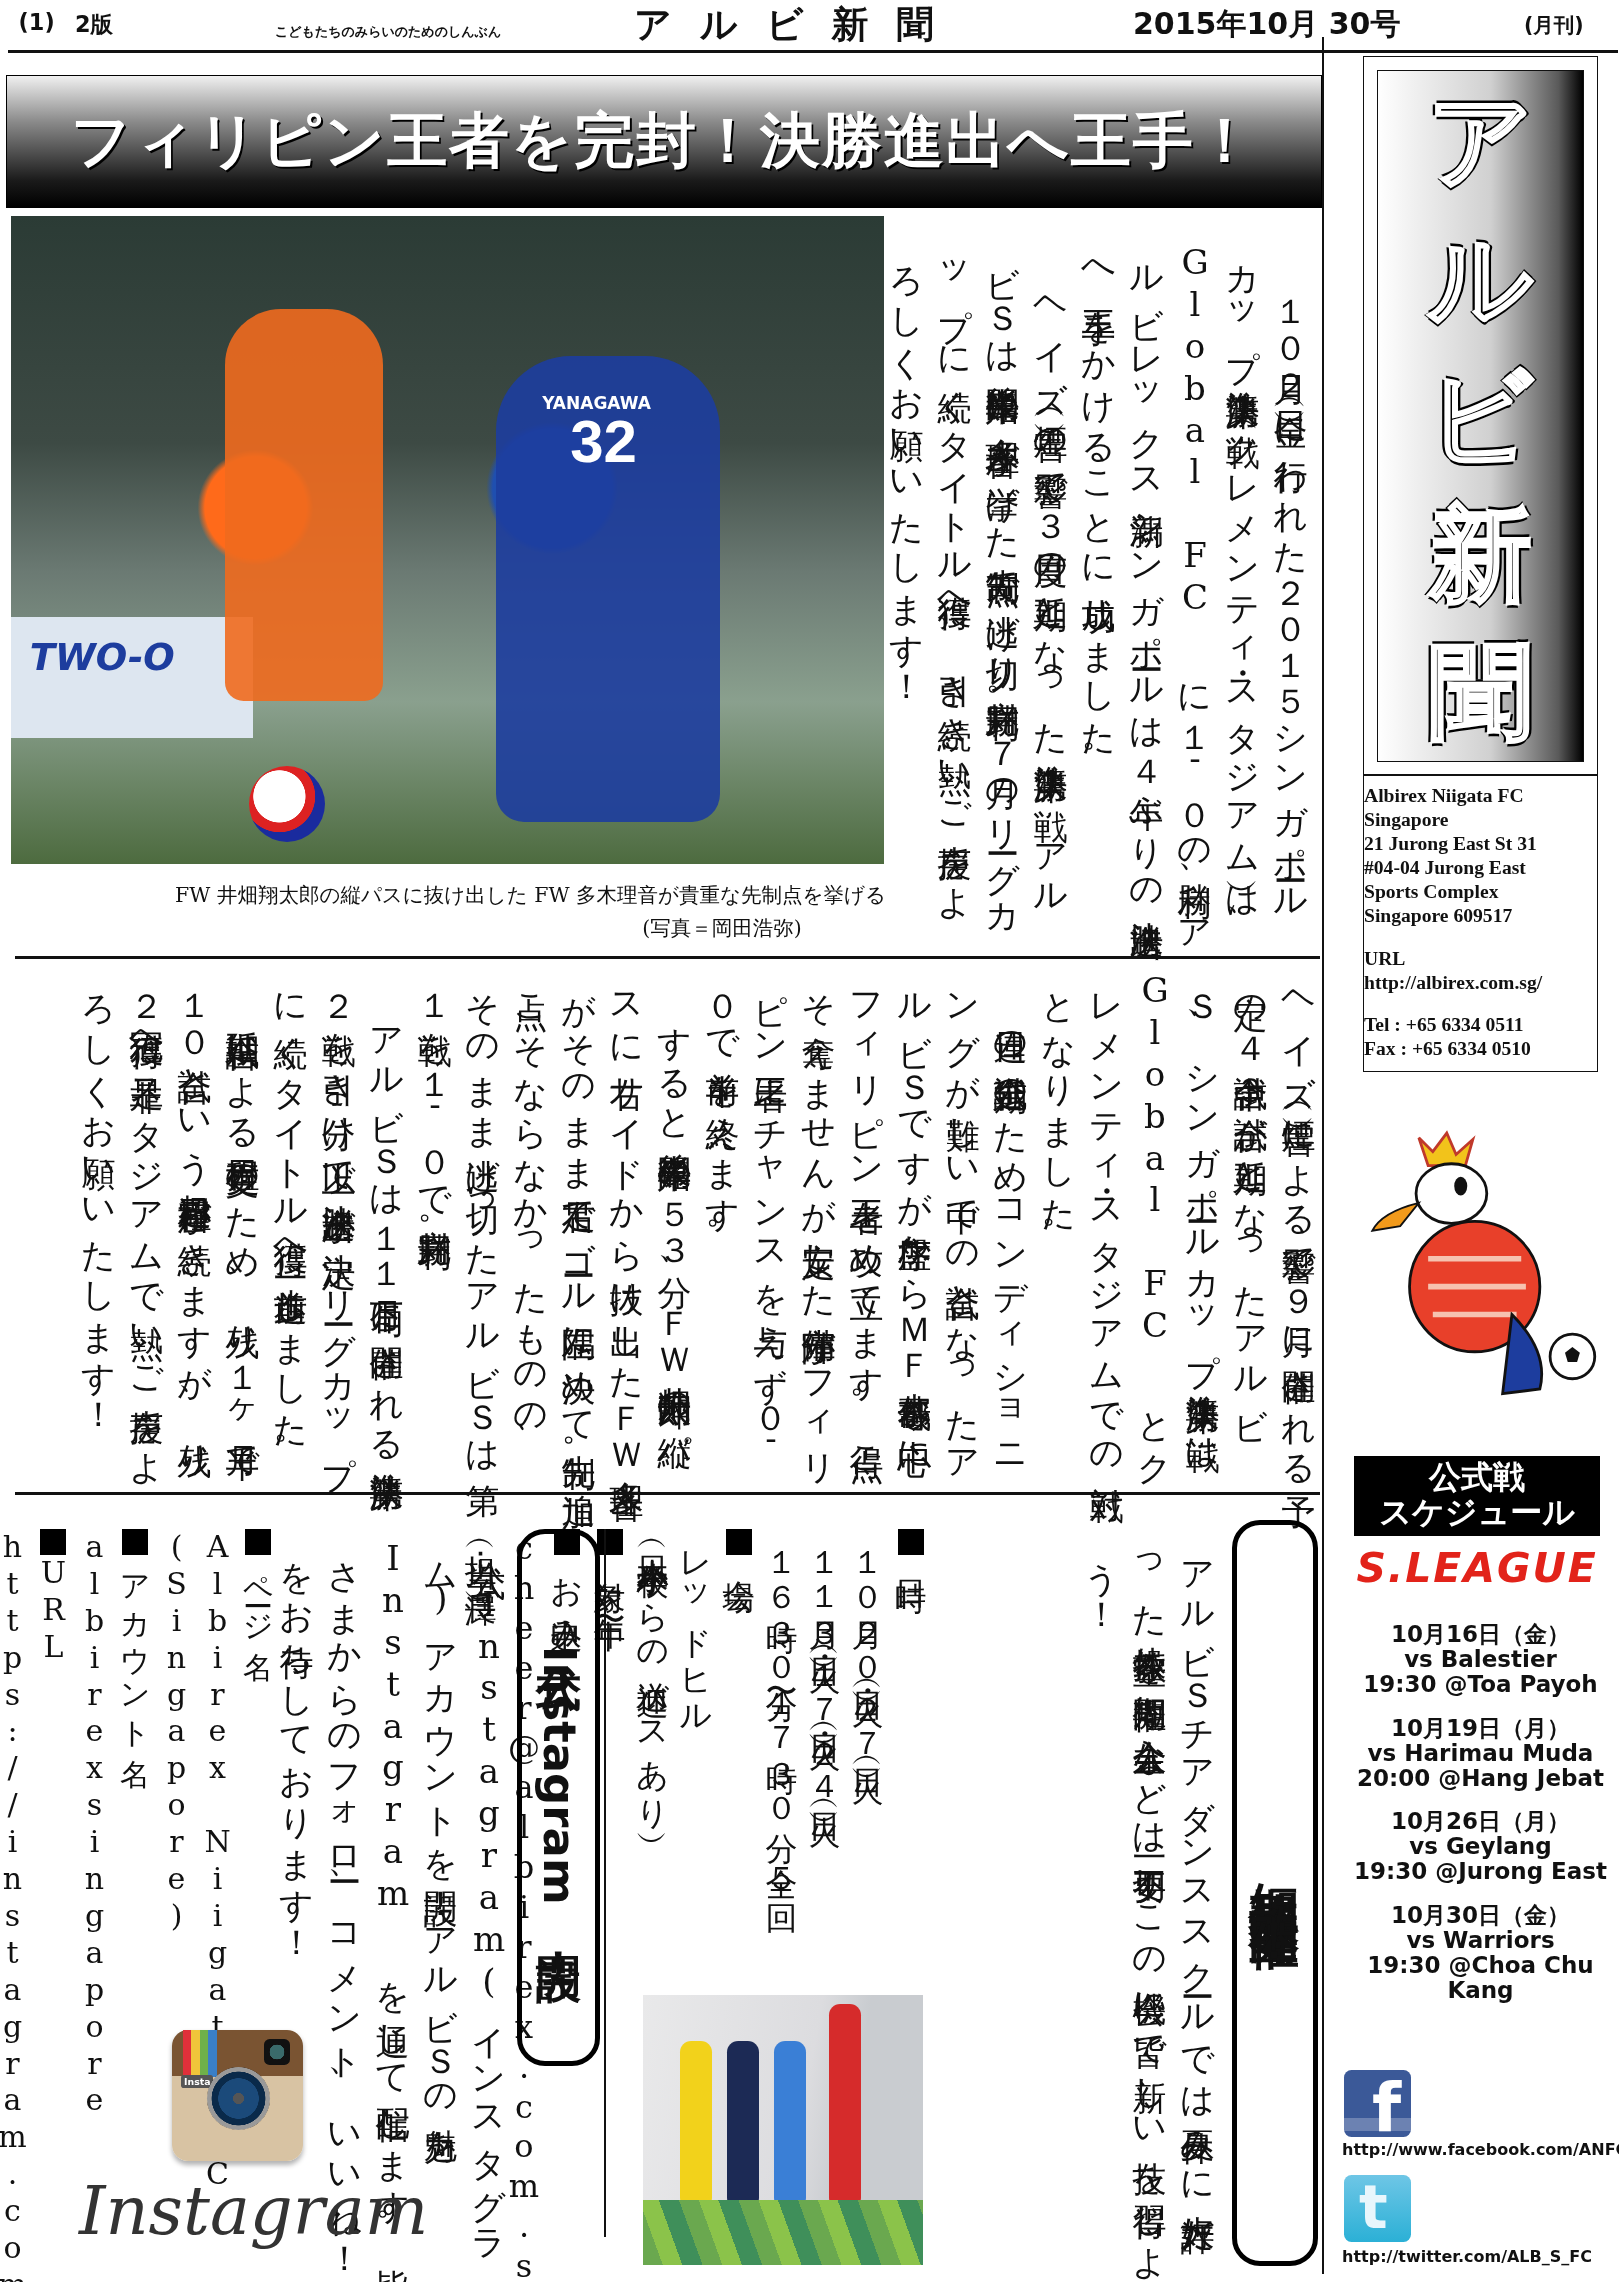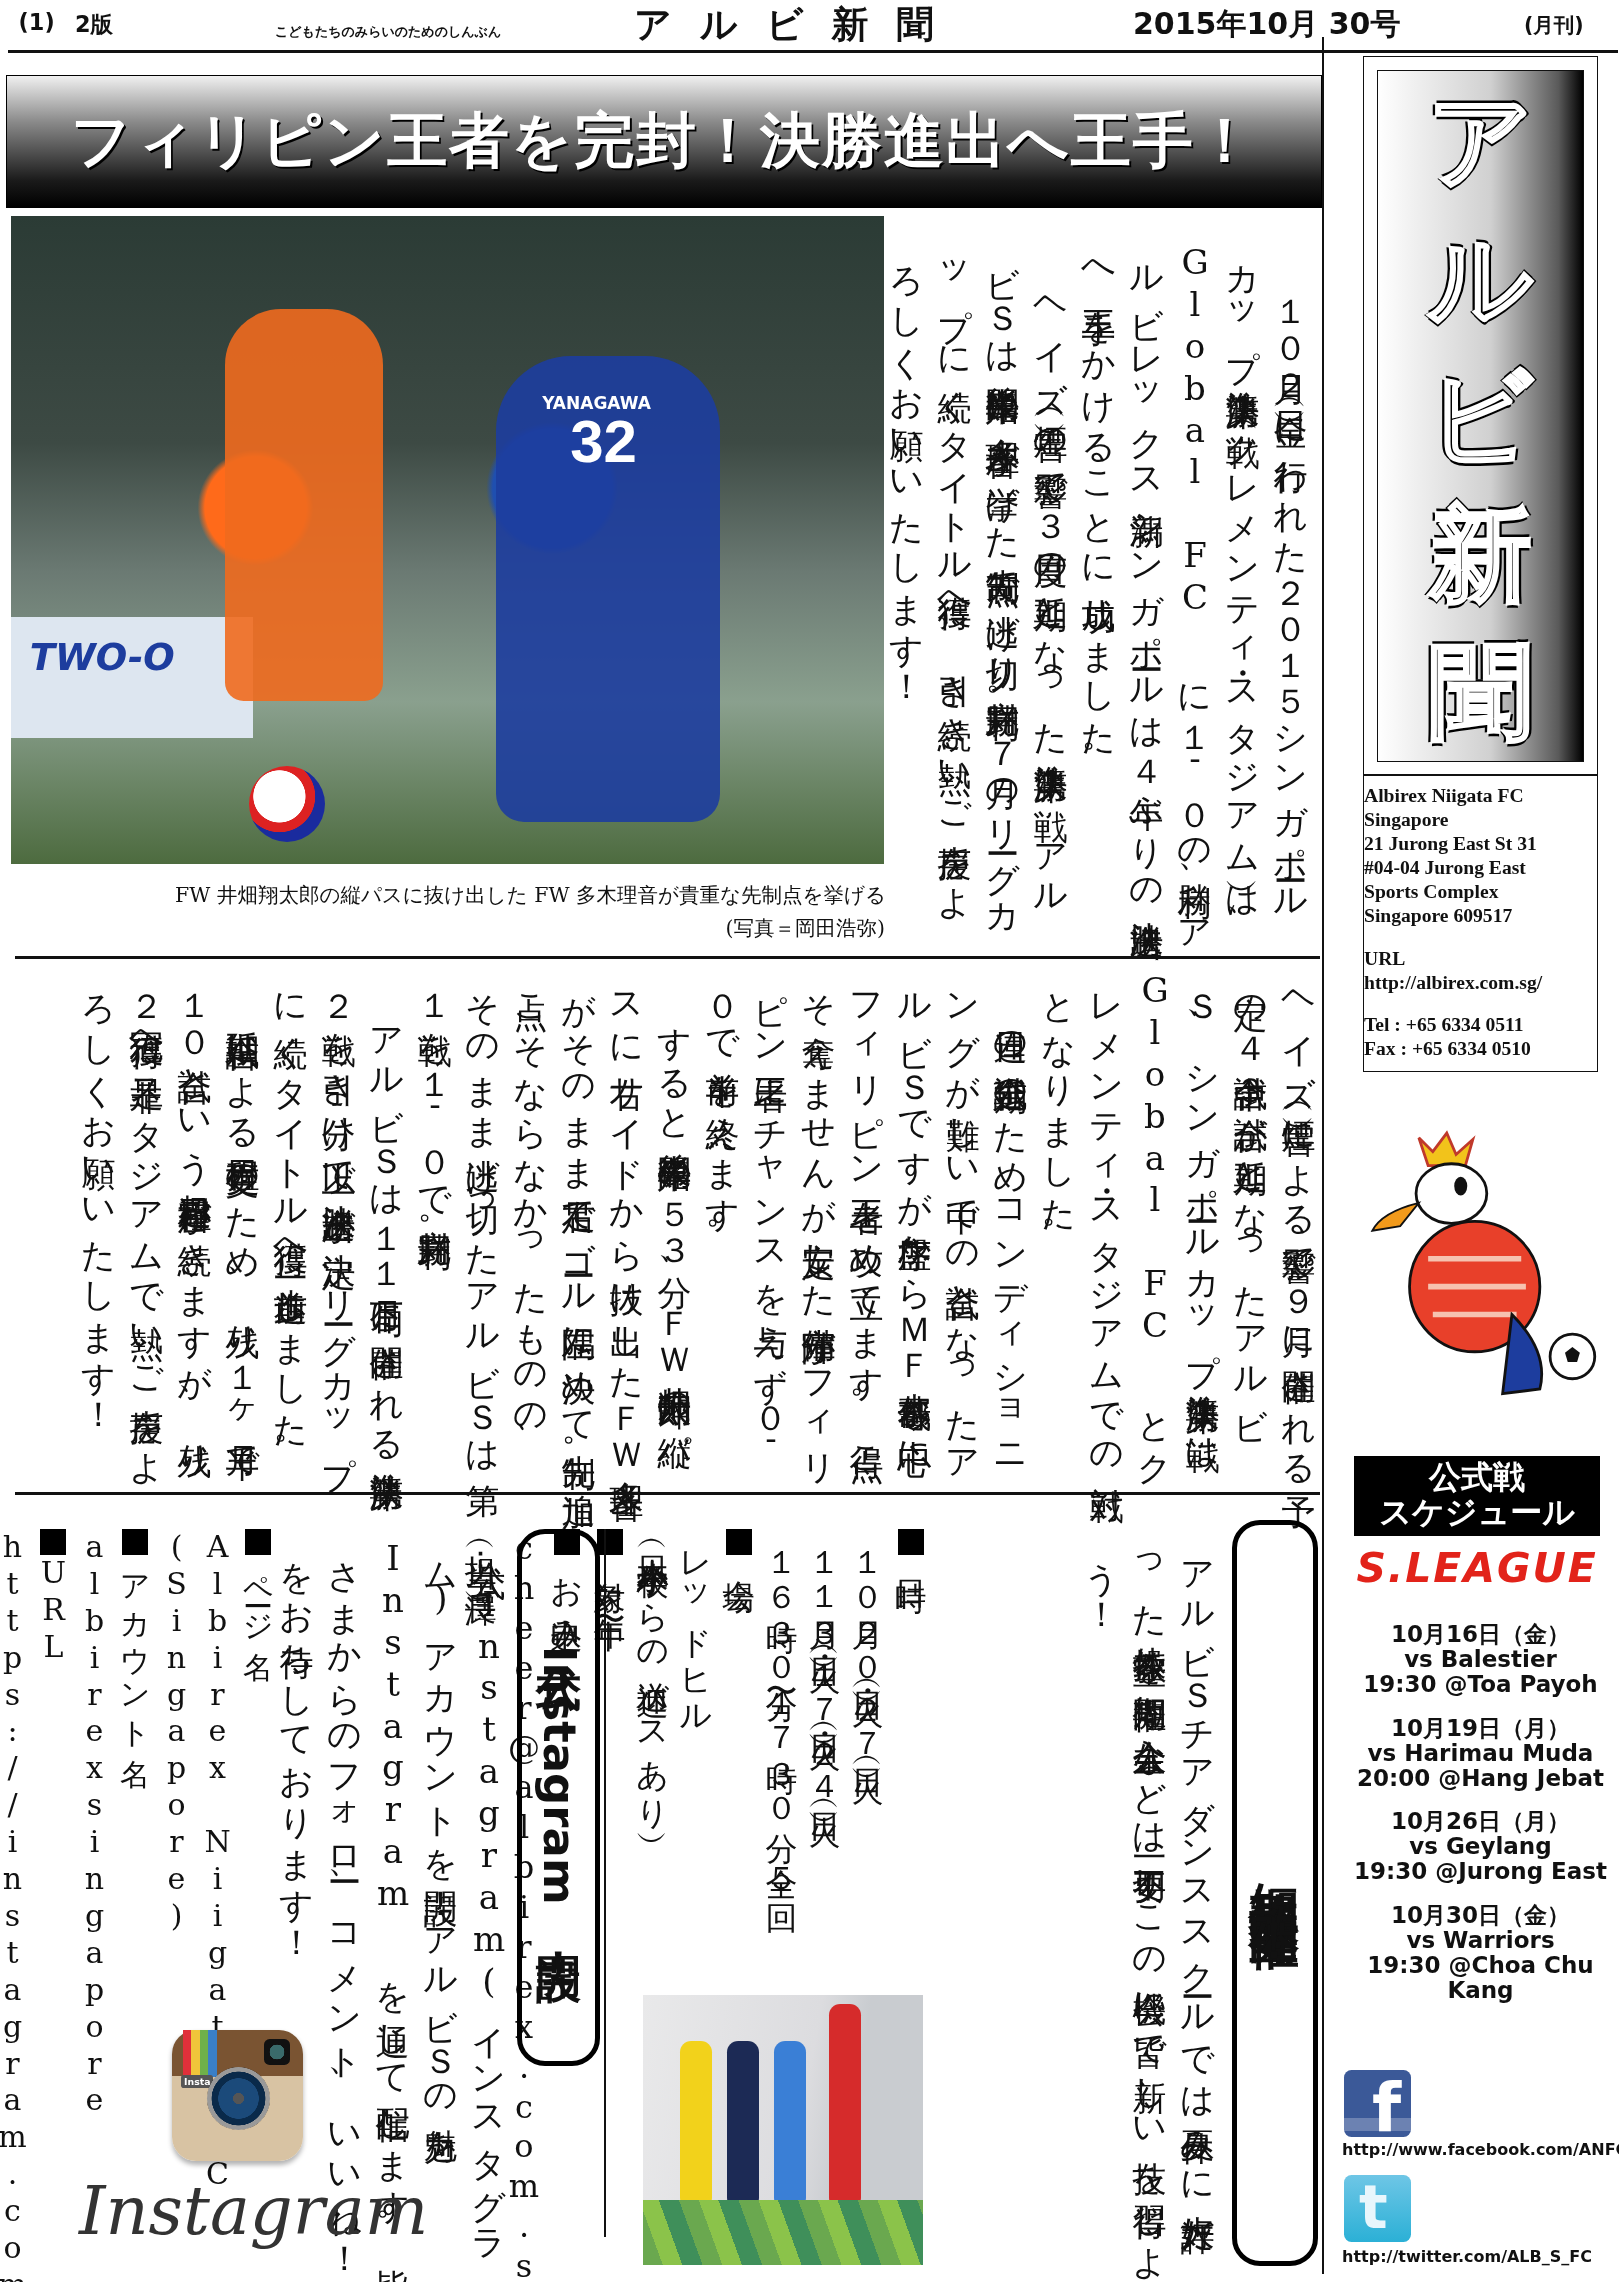--- a/index.html
+++ b/index.html
@@ -29,21 +29,21 @@
       linear-gradient(180deg, #2b3b35 0%, #3d4a44 35%, #6b7a73 55%, #8aa08e 75%, #4d6b3f 100%);
     overflow:hidden; }
   .photo .player1 { position:absolute; left:214px; top:93px; width:158px; height:392px; background:#f06a1e; border-radius:56px 56px 18.6px 18.6px; opacity:.9; }
   .photo .player2 { position:absolute; left:485px; top:140px; width:224px; height:466px; background:#1d3d9e; border-radius:75px 75px 28px 28px; opacity:.9; }
   .photo .jersey-num { position:absolute; left:559px; top:191px; font-family:Liberation Sans, sans-serif; font-weight:bold; font-size:60px; color:#fff; }
   .photo .jersey-name { position:absolute; left:531px; top:177px; font-family:"DejaVu Sans", sans-serif; font-weight:bold; font-size:17px; color:#fff; }
   .photo .ball { position:absolute; left:238px; top:550px; width:76px; height:76px; border-radius:50%; background:radial-gradient(circle at 40% 40%, #fff 0 40%, #d22 41% 55%, #1a2b9e 56%); }
   .photo .board { position:absolute; left:0; top:401px; width:242px; height:121px; background:#dde6f0; }
   .photo .board span { position:absolute; left:18.6px; top:18.6px; font-family:"DejaVu Sans", sans-serif; font-weight:bold; font-style:italic; font-size:37px; color:#1d3d9e; }
   .caption { left:84px; top:881px; width:802px; font-size:20.5px; text-align:right; }
-  .credit { left:559px; top:914px; width:326px; font-size:20.5px; text-align:right; }
+  .credit { left:559px; top:914px; width:326px; font-size:20.5px; text-align:center; }
 
   
   .vt { writing-mode:vertical-rl; text-orientation:upright; font-family:"DejaVu Serif", serif; font-size:34px; line-height:48px; letter-spacing:1.9px; }
   .vt p { margin:0; text-indent:1em; }
   .vt p.noindent { text-indent:0; }
 
   .lead { left:895px; top:242px; width:420px; height:699px; }
   .hr1 { left:15px; top:956px; width:1305px; height:2.8px; background:#111; }
   .body2 { left:37px; top:970px; width:1286px; height:503px; }
   .hr2 { left:15px; top:1492px; width:1305px; height:2.8px; background:#111; }
@@ -56,21 +56,21 @@
   .gym-info .sq, .ig-info .sq { display:inline-block; width:26px; height:26px; background:#000; }
   .gym-photo { left:643px; top:1995px; width:280px; height:270px; background:linear-gradient(100deg, #e9e9ea 0%, #dcdcdf 55%, #c9ccd0 70%), #ddd; overflow:hidden; }
   .gym-photo .mat { position:absolute; left:0; bottom:0; width:100%; height:65px; background:repeating-linear-gradient(70deg, #6aa84f 0 18.6px, #8bc34a 18.6px 37px, #3f8f5a 37px 56px); }
   .gym-photo .kid { position:absolute; width:32px; height:168px; bottom:56px; border-radius:11.2px; }
   .vline { left:604px; top:1529px; width:1.9px; height:708px; background:#111; }
 
   .ig-title { left:517px; top:1529px; width:73px; height:527px; border:5.6px solid #000; border-radius:28px; display:flex; align-items:center; justify-content:center; }
   .ig-title span { writing-mode:vertical-rl; font-family:"DejaVu Sans", sans-serif; font-weight:bold; font-size:45px; }
   .ig-body { left:280px; top:1538px; width:233px; height:727px; }
   .ig-info { left:37px; top:1529px; width:242px; height:746px; font-size:30px; line-height:41px; }
-  .ig-icon { left:172px; top:2030px; width:131px; height:131px; border-radius:24px; background:linear-gradient(180deg, #7a5432 0 35%, #d8c3a3 35% 100%); box-shadow:0 3.7px 5.6px rgba(0,0,0,.3); }
+  .ig-icon { left:172px; top:2030px; width:131px; height:131px; border-radius:16px; background:linear-gradient(180deg, #7a5432 0 35%, #d8c3a3 35% 100%); box-shadow:0 3.7px 5.6px rgba(0,0,0,.3); }
   .ig-icon .stripes { position:absolute; left:11.2px; top:0; width:34px; height:47px; background:linear-gradient(90deg, #e0303a 0 25%, #f0c63a 25% 50%, #6fb04a 50% 75%, #3a7fc6 75%); }
   .ig-icon .lens { position:absolute; left:35px; top:37px; width:63px; height:63px; border-radius:50%; background:radial-gradient(circle, #555 0 12%, #1b4a7a 13% 45%, #0a2a4a 46% 60%, #999 61% 70%, #333 71%); }
   .ig-icon .vf { position:absolute; right:13px; top:9.3px; width:26px; height:26px; border-radius:5.6px; background:radial-gradient(circle, #3a6b6b 0 40%, #111 41%); }
   .ig-icon .tag { position:absolute; left:9.3px; top:45px; font-family:"DejaVu Sans", sans-serif; font-size:9.3px; font-weight:bold; color:#fff; background:#555; padding:0.9px 2.8px; border-radius:2.8px; }
   .ig-word { left:79px; top:2172px; font-family:"DejaVu Serif", serif; font-style:italic; font-size:67px; color:#333; }
 
   
   .mast-outer { left:1363px; top:56px; width:233px; height:718px; border:1.9px solid #111; }
   .mast-inner { position:absolute; left:13px; top:13px; right:13px; bottom:13px; border:1.9px solid #111; background:linear-gradient(90deg, #fff 0%, #d0d0d0 55%, #5a5a5a 88%, #000 100%); display:flex; flex-direction:column; align-items:center; justify-content:space-around; }
   .mast-inner span { font-family:"DejaVu Sans", sans-serif; font-weight:bold; font-size:103px; line-height:1; color:#000; -webkit-text-stroke:2.8px #fff; text-shadow:0 0 0 #000, 3.7px 0 0 #000, -3.7px 0 0 #000, 0 3.7px 0 #000, 0 -3.7px 0 #000; }

